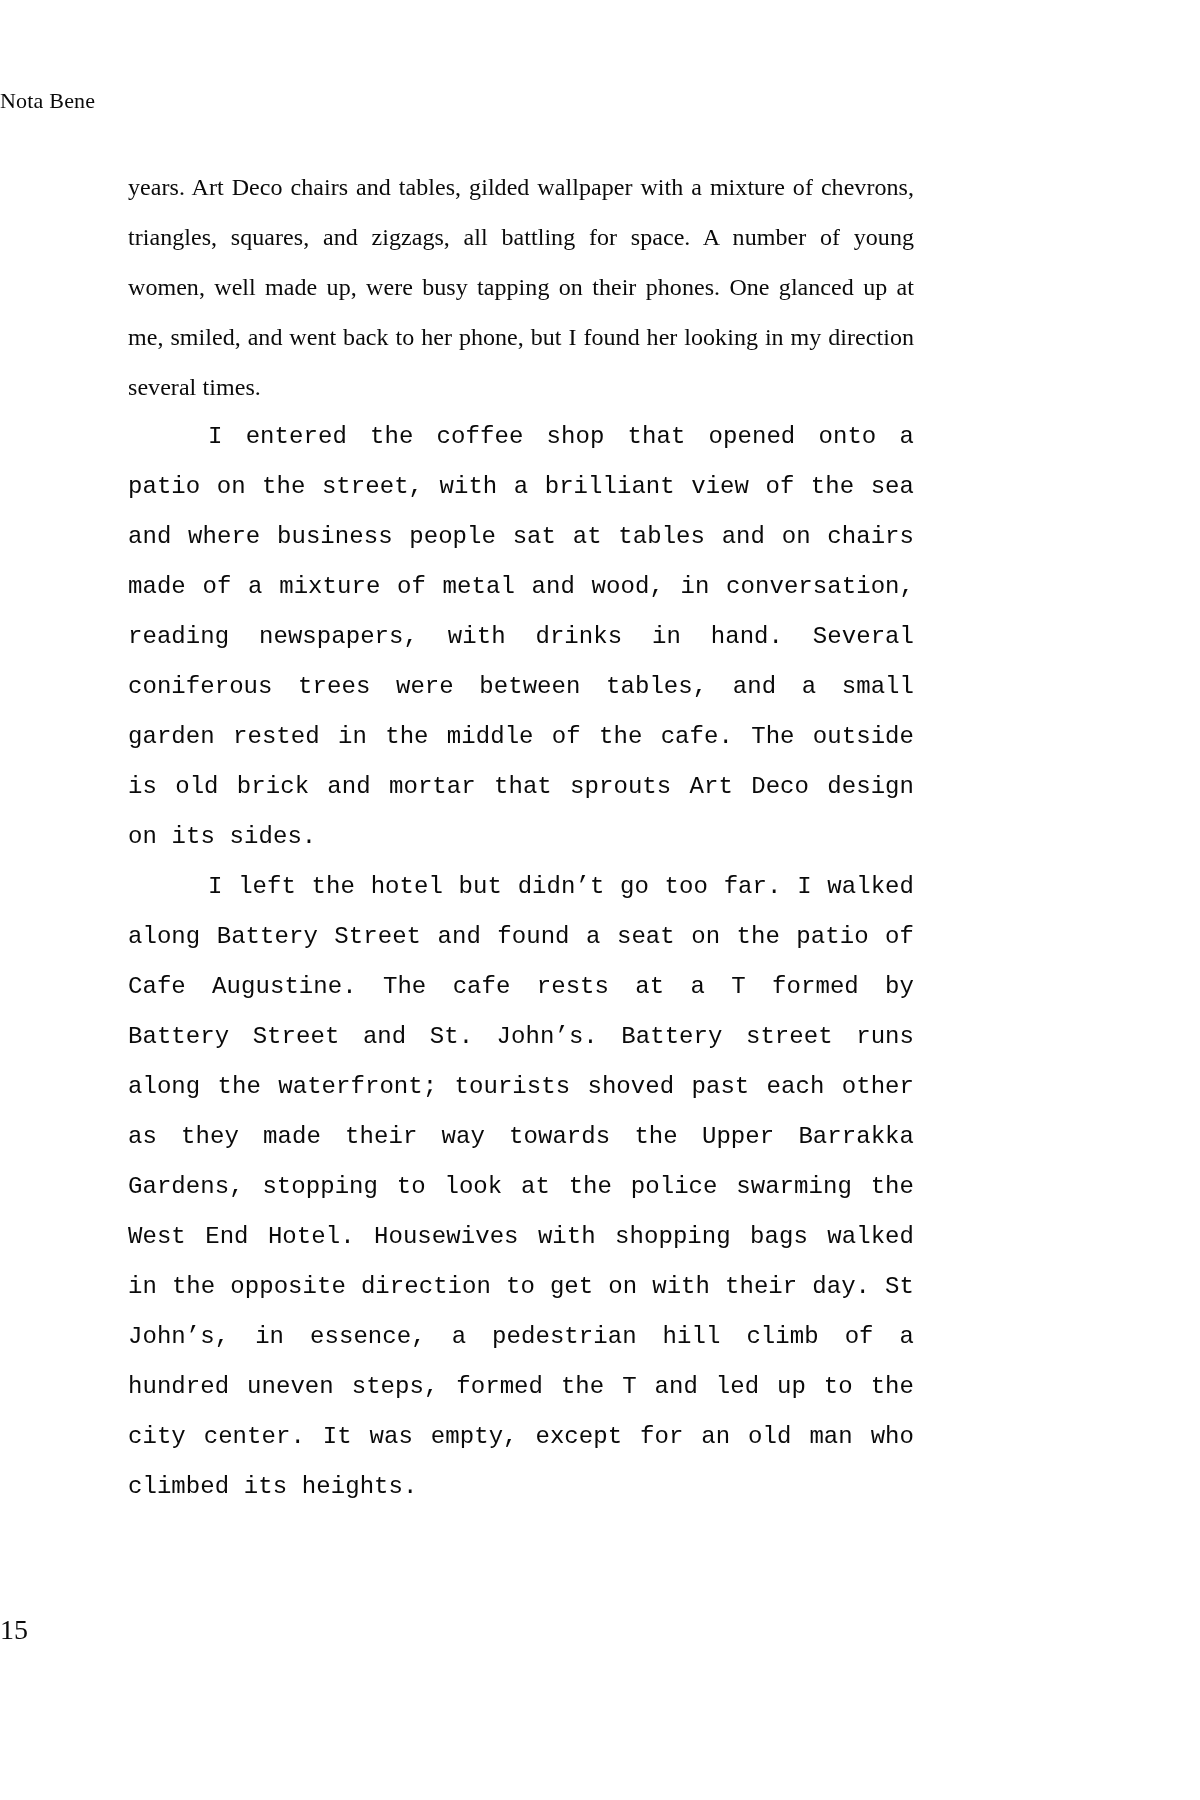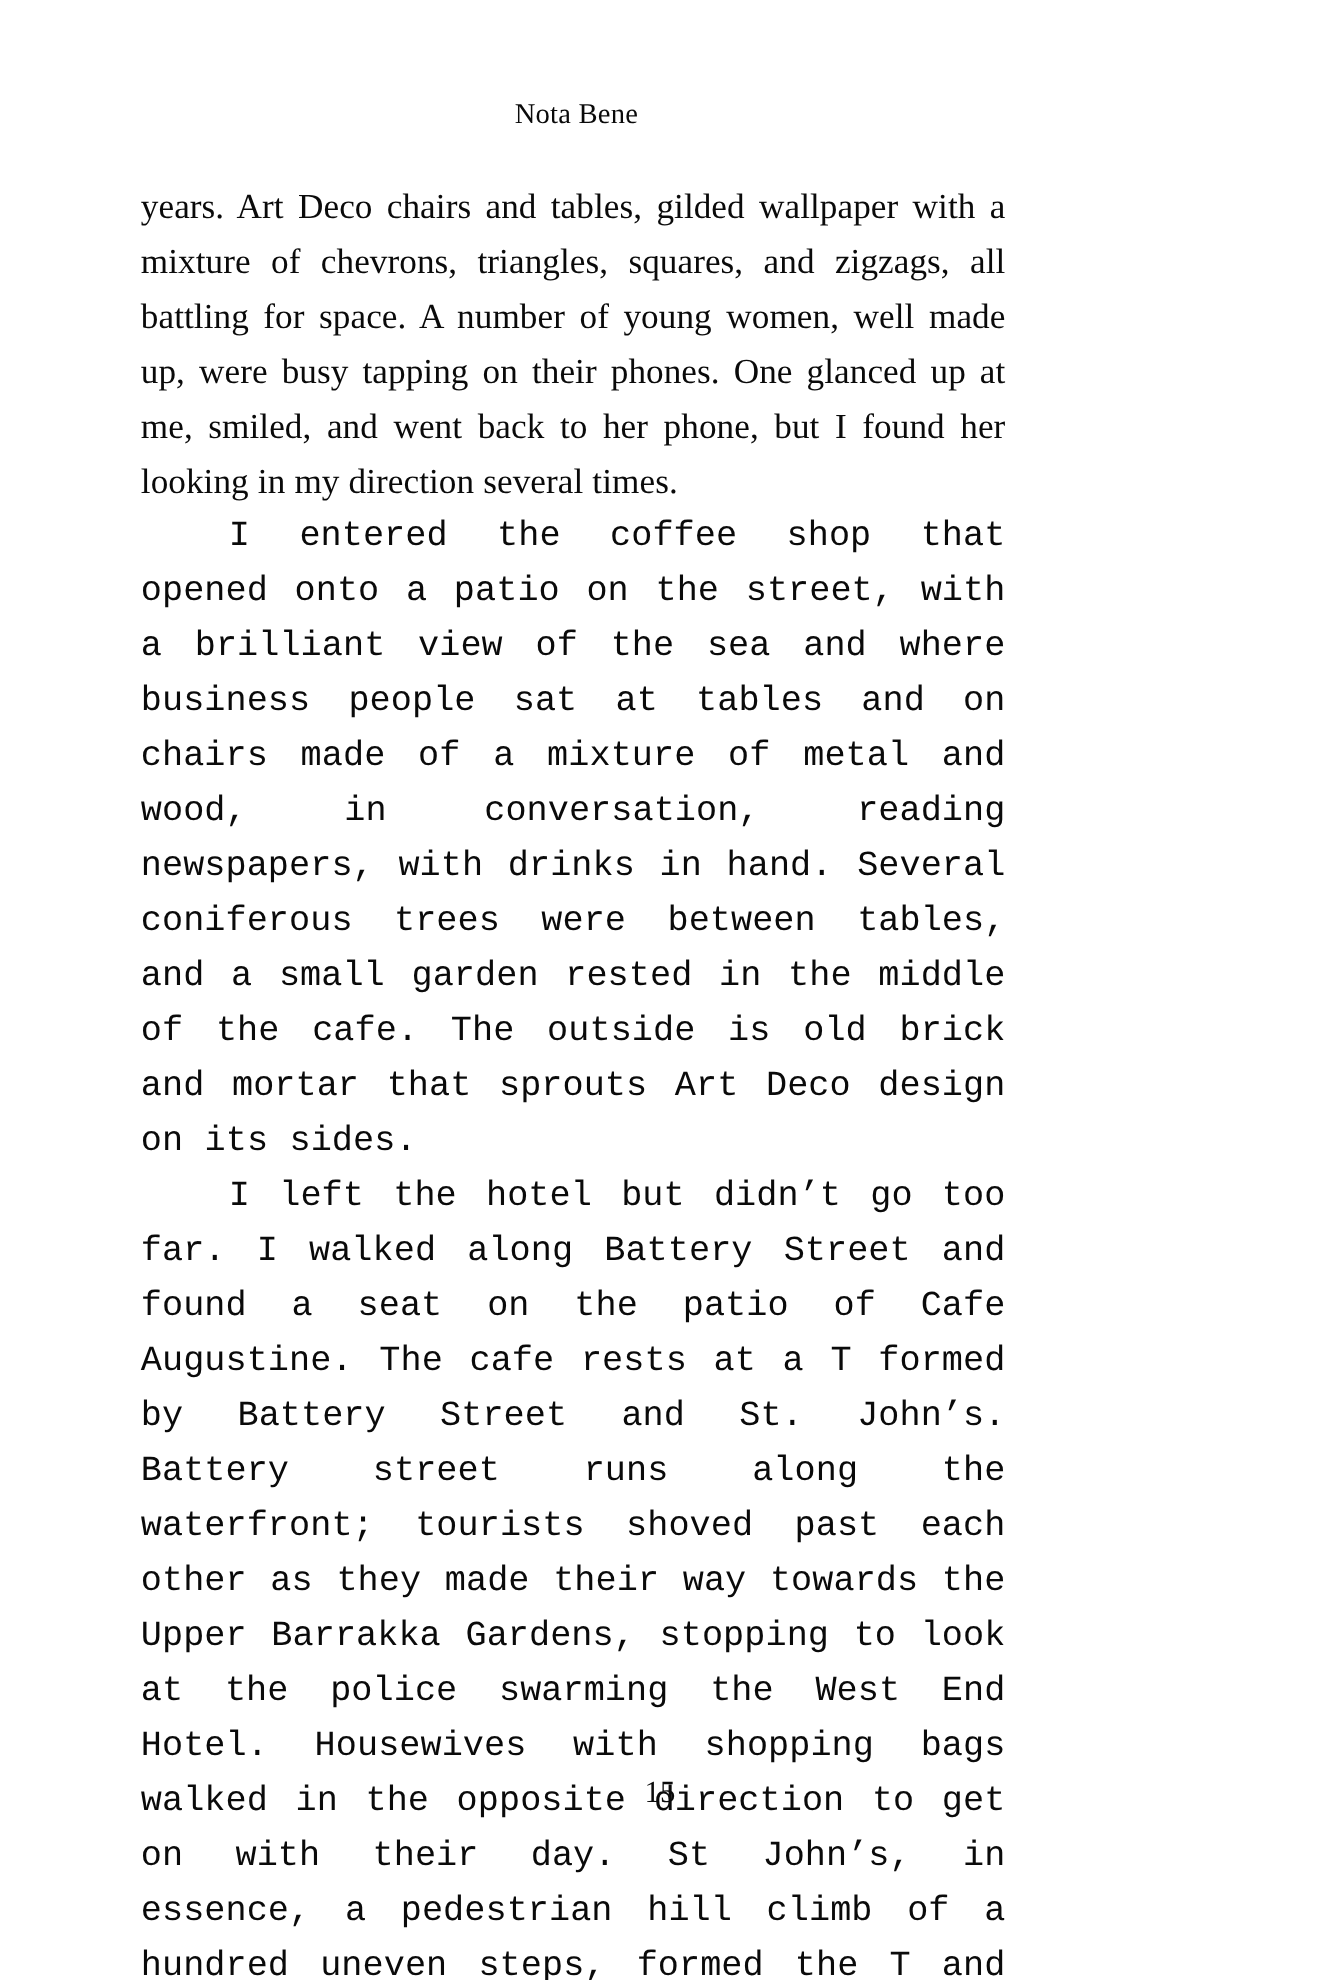--- a/index.html
+++ b/index.html
@@ -19,57 +19,56 @@
     width: 1200px;
     height: 1800px;
     box-sizing: border-box;
     overflow: hidden;
   }
   .running-head {
     position: absolute;
     top: 88px;
     left: 0;
     width: 1048px;
-    text-align: center;
-    font-size: 26px;
+    font-size: 22px;
     line-height: 1.2;
     letter-spacing: 0.2px;
   }
   .body-col {
     position: absolute;
     top: 162px;
     left: 128px;
     width: 786px;
   }
   p.para {
     margin: 0;
     text-align: justify;
     text-justify: inter-word;
-    font-size: 32px;
+    font-size: 24px;
     line-height: 50px;
     letter-spacing: 0.05px;
     word-spacing: 0.2px;
     hyphens: none;
   }
   p.para.indent {
     text-indent: 80px;
   }
   p.para + p.para {
     margin-top: 0;
     font-family: Liberation Mono, monospace;
   }
   .folio {
     position: absolute;
     bottom: 0;
     left: 0;
     width: 1200px;
     height: 340px;
     display: flex;
     align-items: center;
-    justify-content: center;
+    justify-content: flex-start;
   }
   .folio-num {
     font-size: 28px;
     line-height: 1;
   }
 </style>
 </head>
 <body>
 
 <div class="page">

